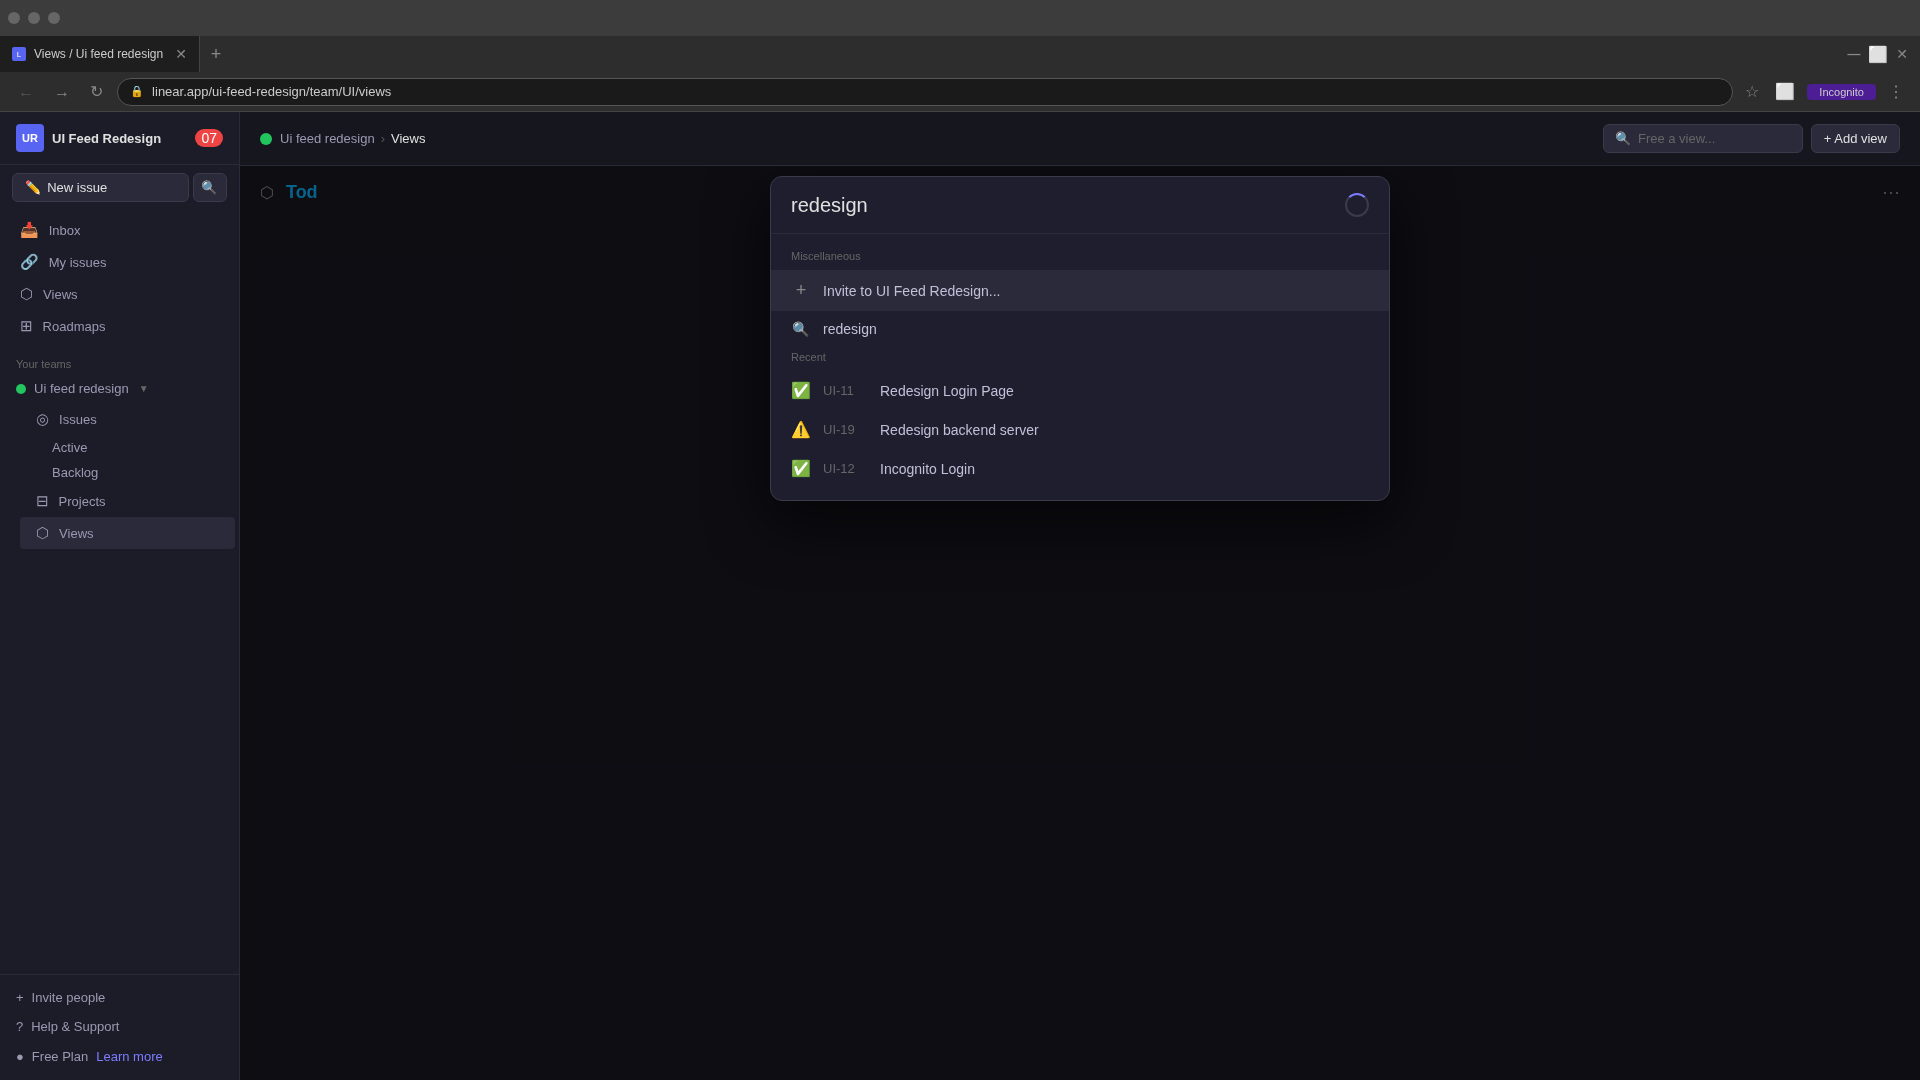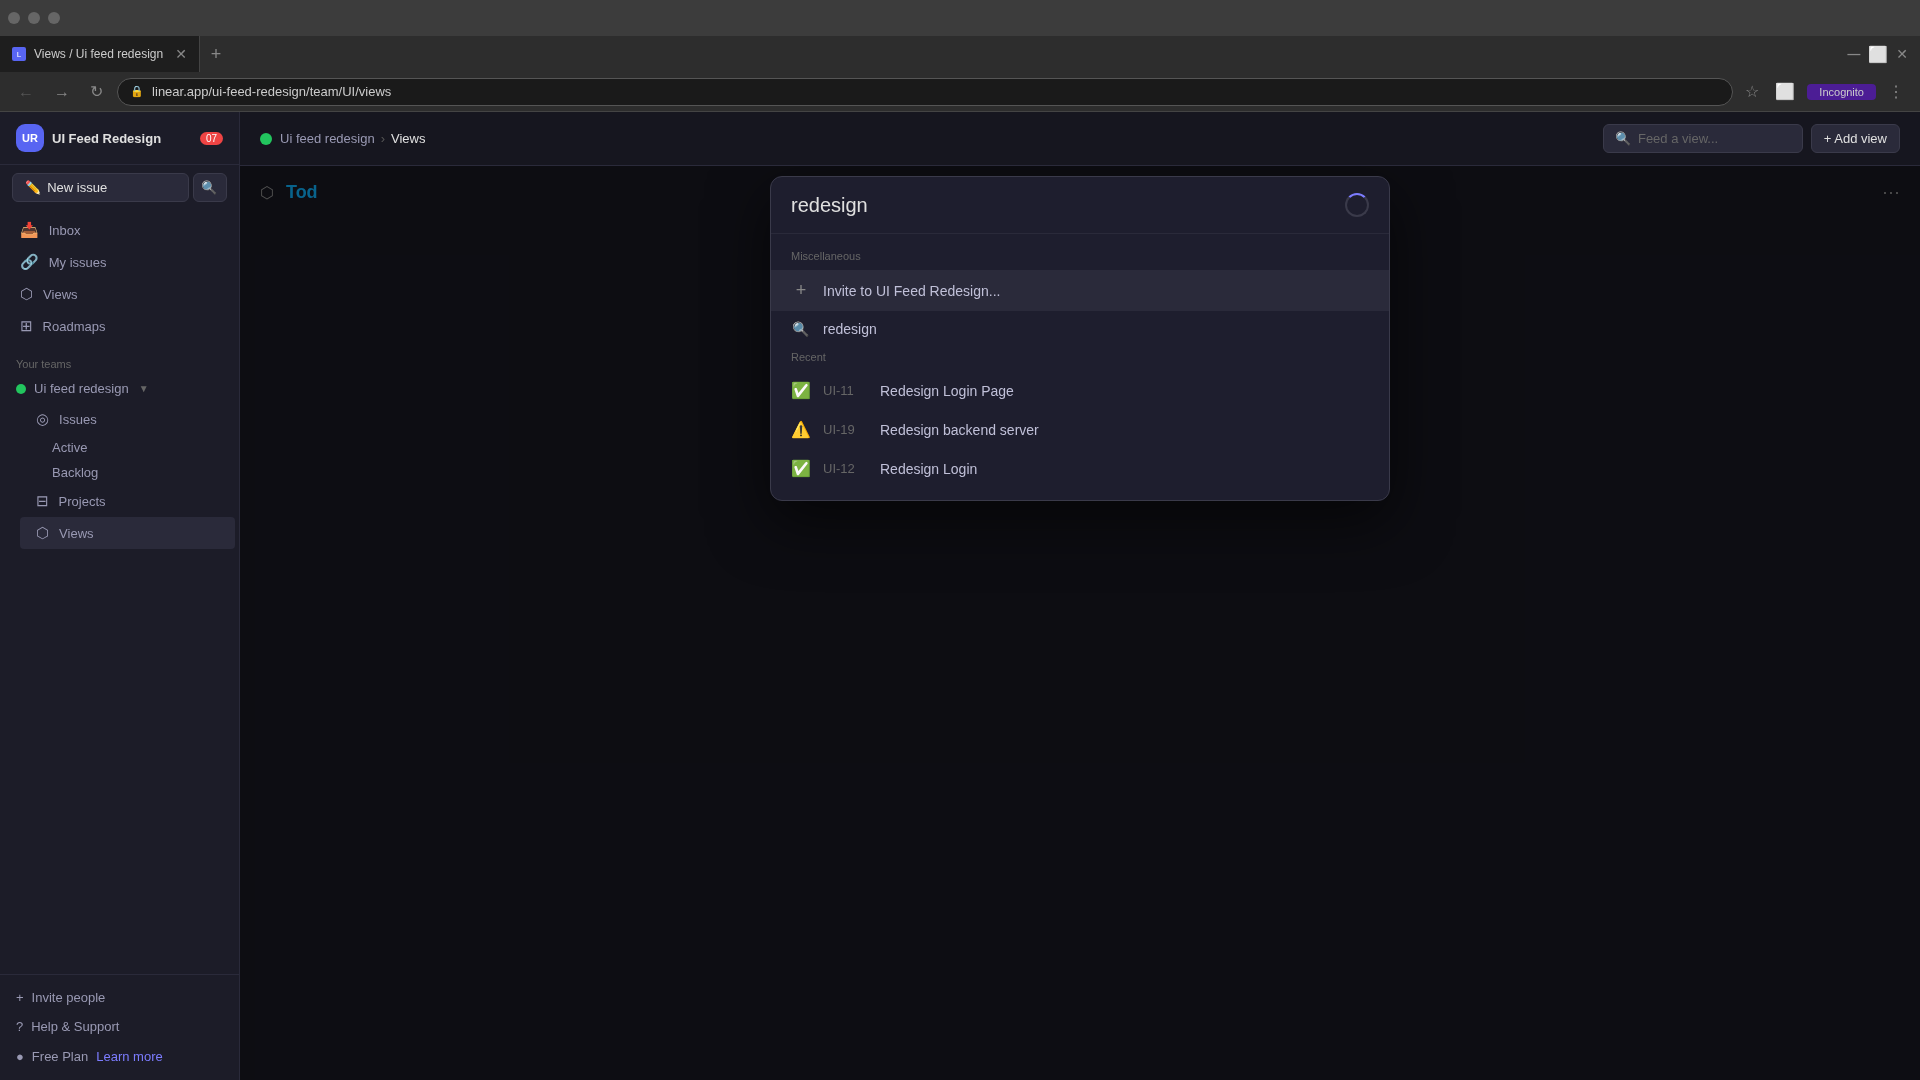--- a/index.html
+++ b/index.html
@@ -134,35 +134,35 @@
     }
     .sidebar-header {
       display: flex;
       align-items: center;
       padding: 12px 16px;
       gap: 8px;
       border-bottom: 1px solid #2a2a3a;
     }
     .workspace-avatar {
       width: 28px; height: 28px;
-      border-radius: 9px;
+      border-radius: 4px;
       background: #5865f2;
       display: flex; align-items: center; justify-content: center;
       font-size: 11px; font-weight: bold; color: white; text-align: center;
     }
     .workspace-name {
       font-size: 13px;
       font-weight: 600;
       color: #e0e0e0;
       flex: 1;
     }
     .notification-badge {
       background: #ef4444;
       border-radius: 10px;
-      font-size: 10px;
+      font-size: 14px;
       padding: 1px 6px;
       color: white;
     }
     .sidebar-toolbar {
       display: flex;
       align-items: center;
       padding: 8px 12px;
       gap: 4px;
     }
     .new-issue-btn {
@@ -584,21 +584,21 @@
     <div class="main-header">
       <span class="team-dot" style="width:12px;height:12px;"></span>
       <div class="breadcrumb">
         <span>Ui feed redesign</span>
         <span class="breadcrumb-sep">›</span>
         <span class="breadcrumb-current">Views</span>
       </div>
       <div class="header-actions">
         <div class="find-view-input">
           <span>🔍</span>
-          <span style="color:#666;">Feed a view...</span>
+          <span style="color:#666;">Free a view...</span>
         </div>
         <button class="add-view-btn">
           <span>+ Add view</span>
         </button>
       </div>
     </div>
 
     <div class="content-area">
       <div class="content-header">
         <span style="color:#888;font-size:16px;">⬡</span>
@@ -632,20 +632,20 @@
               <span class="issue-title">Redesign Login Page</span>
             </div>
             <div class="result-item">
               <span class="result-icon in-progress">⚠️</span>
               <span class="issue-id">UI-19</span>
               <span class="issue-title">Redesign backend server</span>
             </div>
             <div class="result-item">
               <span class="result-icon done">✅</span>
               <span class="issue-id">UI-12</span>
-              <span class="issue-title">Redesign Login</span>
+              <span class="issue-title">Incognito Login</span>
             </div>
           </div>
         </div>
       </div>
     </div>
   </div>
 </div>
 
 </body></html>

